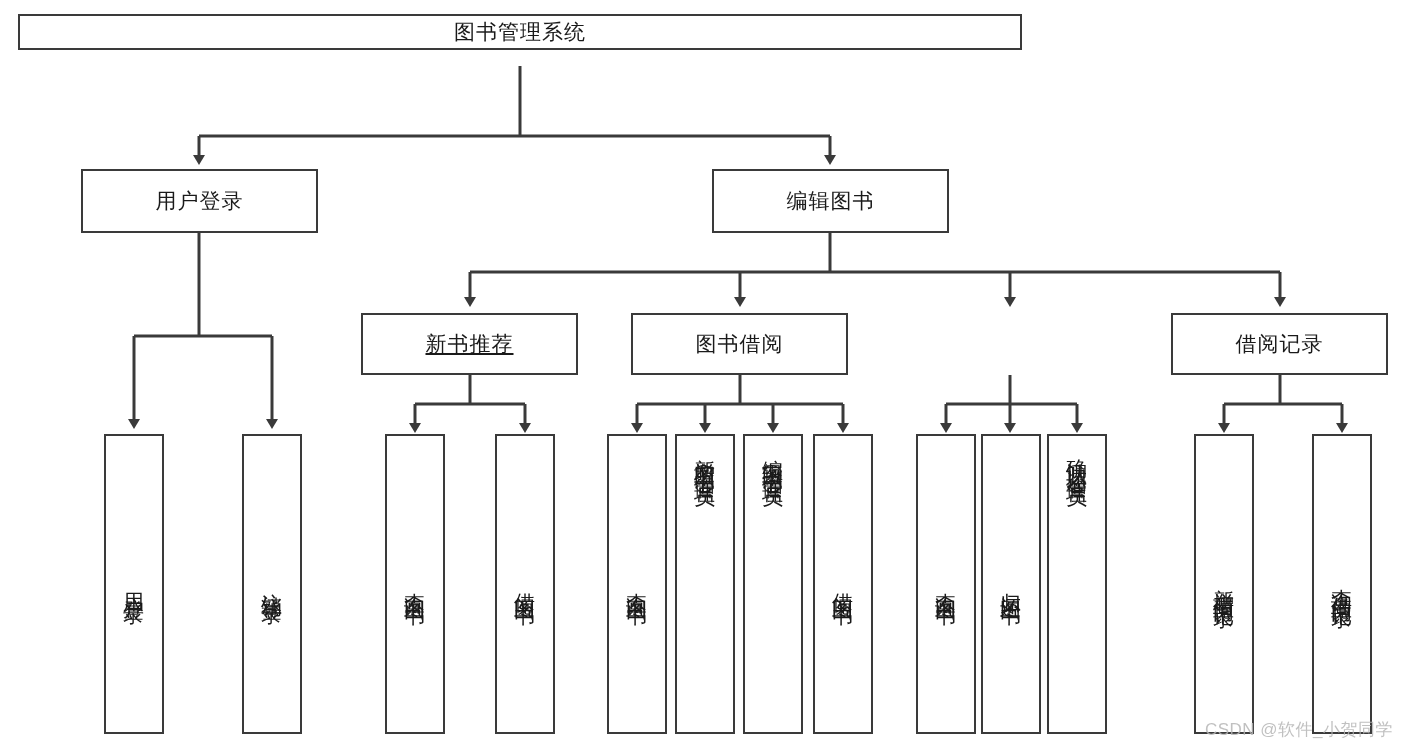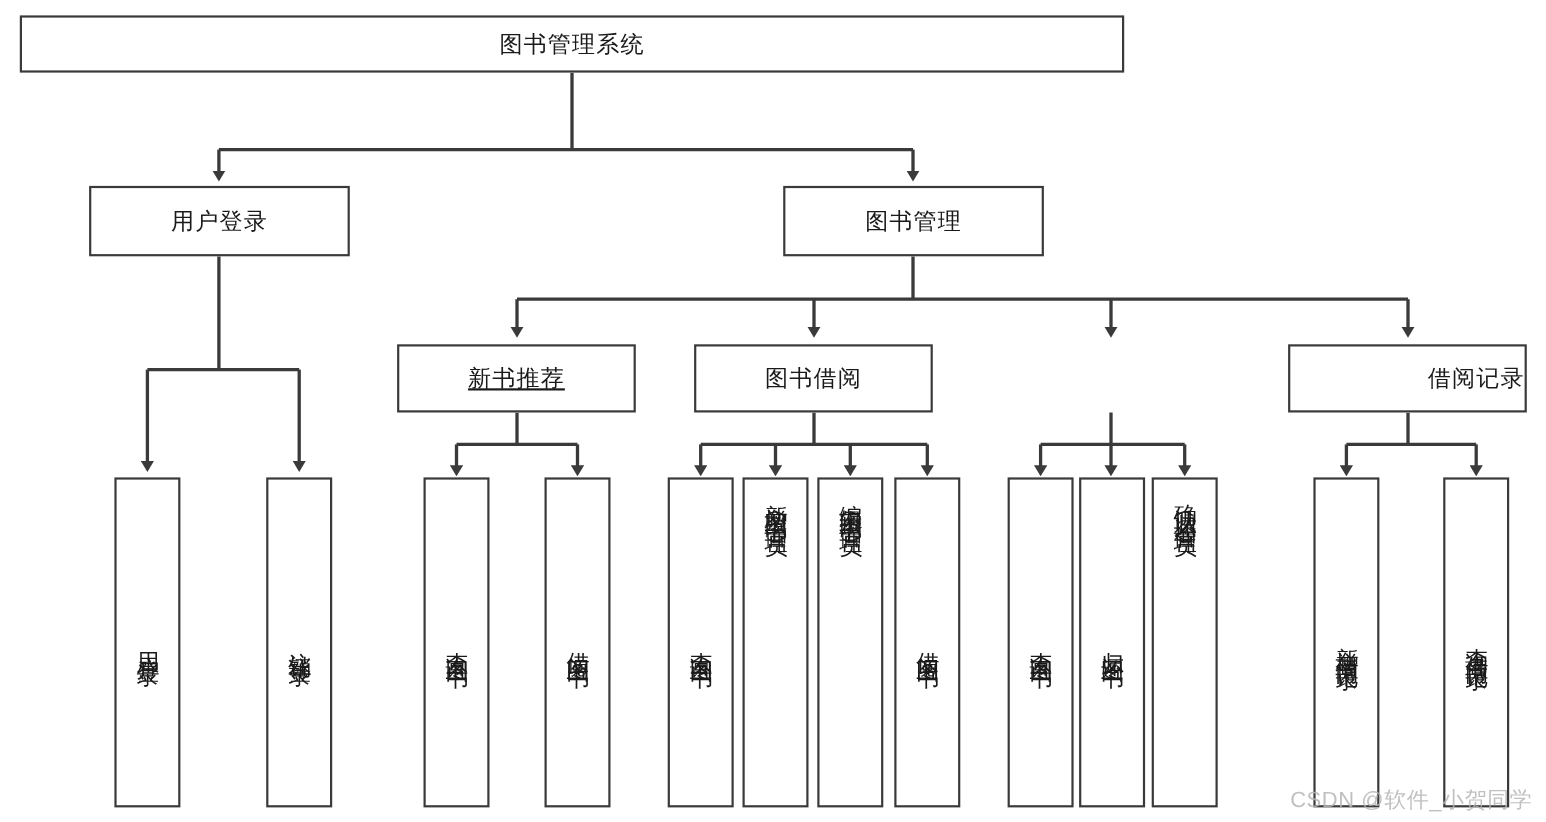--- a/index.html
+++ b/index.html
@@ -50,21 +50,21 @@
     white-space: nowrap;
   }
   .node.v.toptext {
     align-items: flex-start;
     padding-top: 6px;
   }
   .watermark {
     position: absolute;
     right: 12px;
     bottom: 6px;
-    font-size: 20px;
+    font-size: 17px;
     color: #b6b6b6;
     opacity: 0.85;
     letter-spacing: 0.5px;
     white-space: nowrap;
   }
 </style>
 </head>
 <body>
 
 <div id="canvas">
@@ -112,38 +112,38 @@
       <path d="M1010,404 L1010,424" marker-end="url(#arrow)"></path>
       <path d="M1077,404 L1077,424" marker-end="url(#arrow)"></path>
 
       <path d="M1280,375 L1280,404"></path>
       <path d="M1224,404 L1342,404"></path>
       <path d="M1224,404 L1224,424" marker-end="url(#arrow)"></path>
       <path d="M1342,404 L1342,424" marker-end="url(#arrow)"></path>
     </g>
   </svg>
 
-  <div class="node h" style="left:18px; top:14px; width:1004px; height:52px;">
+  <div class="node h" style="left:18px; top:14px; width:1004px; height:36px;">
     <span>图书管理系统</span>
   </div>
 
   <div class="node h" style="left:81px; top:169px; width:237px; height:64px;">
     <span>用户登录</span>
   </div>
   <div class="node h" style="left:712px; top:169px; width:237px; height:64px;">
-    <span>图书管理</span>
+    <span>编辑图书</span>
   </div>
 
   <div class="node h" style="left:361px; top:313px; width:217px; height:62px;text-decoration:underline;">
     <span>新书推荐</span>
   </div>
   <div class="node h" style="left:631px; top:313px; width:217px; height:62px;justify-content:center;">
     <span>图书借阅</span>
   </div>
-  <div class="node h" style="left:1171px; top:313px; width:217px; height:62px;justify-content:flex-end;">
+  <div class="node h" style="left:1171px; top:313px; width:217px; height:62px;">
     <span>借阅记录</span>
   </div>
 
   <div class="node v" style="left:104px; top:434px; width:60px; height:300px;">
     <span class="vtext">用户登录</span>
   </div>
   <div class="node v" style="left:242px; top:434px; width:60px; height:300px;">
     <span class="vtext">注销登录</span>
   </div>
 

